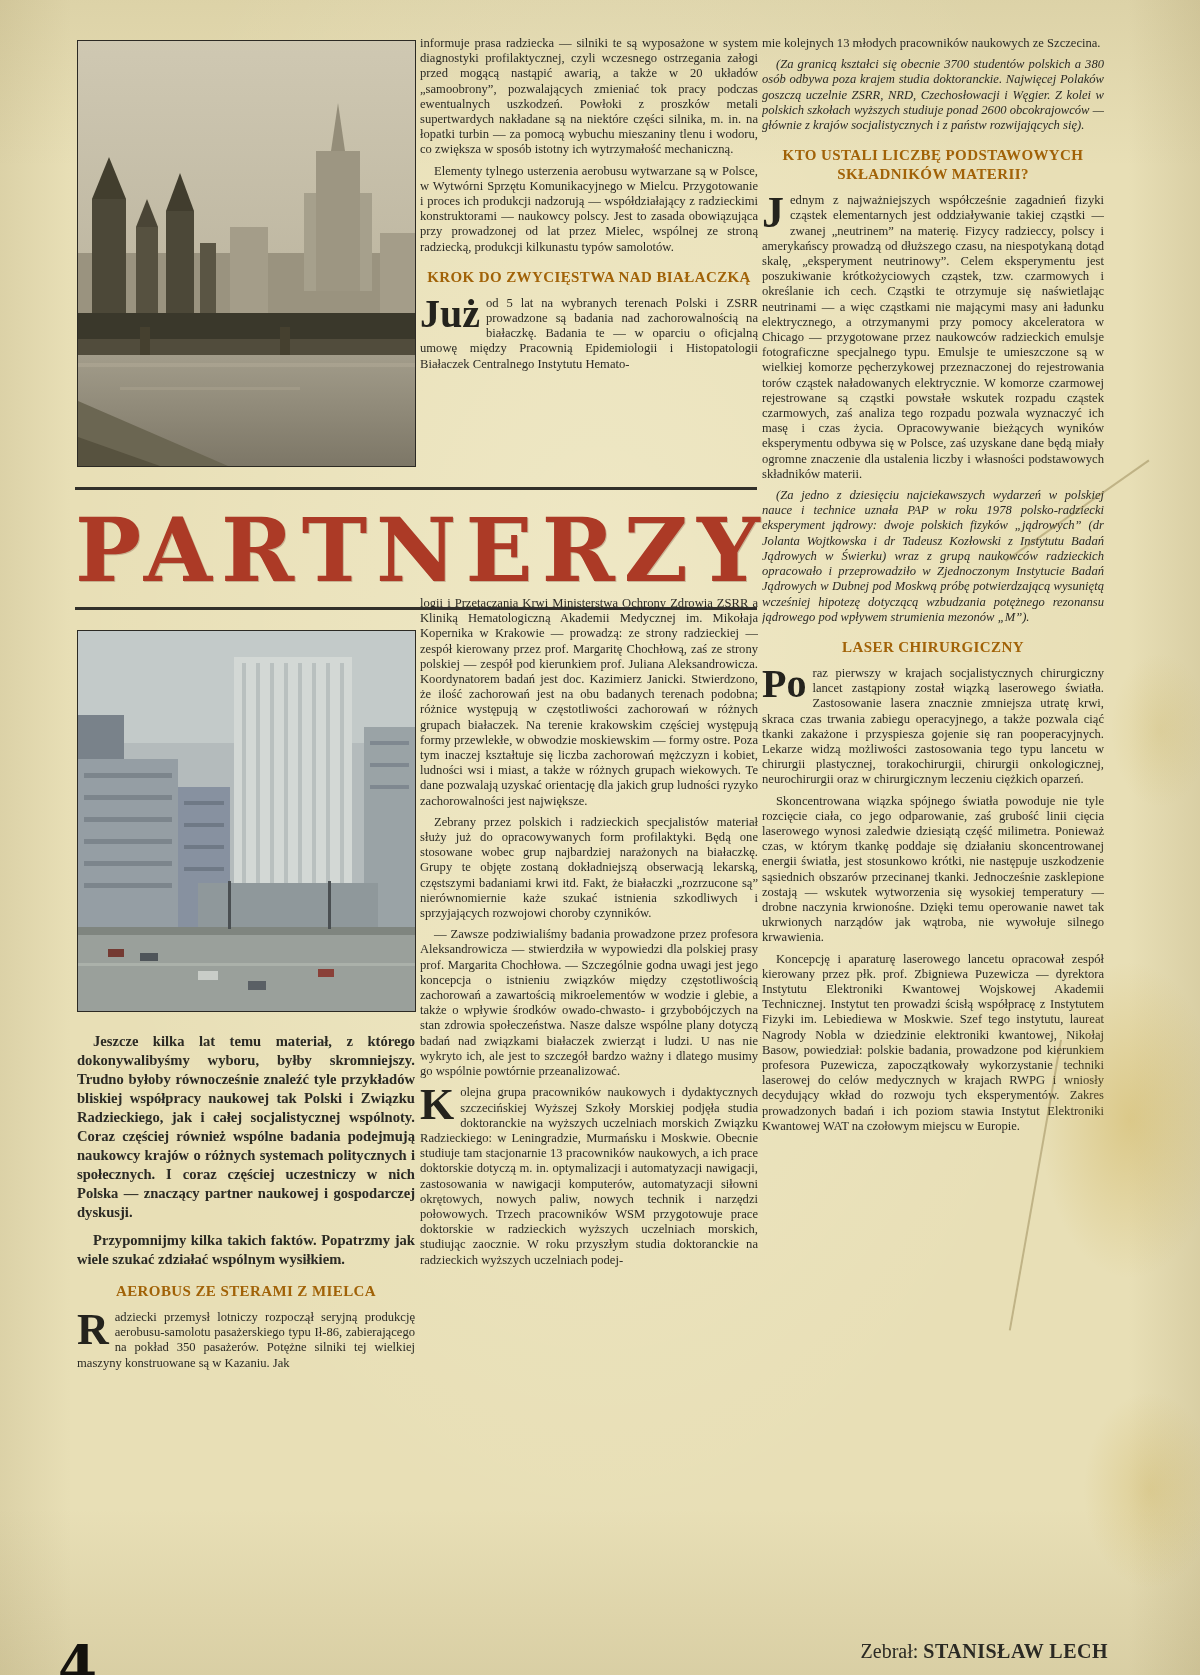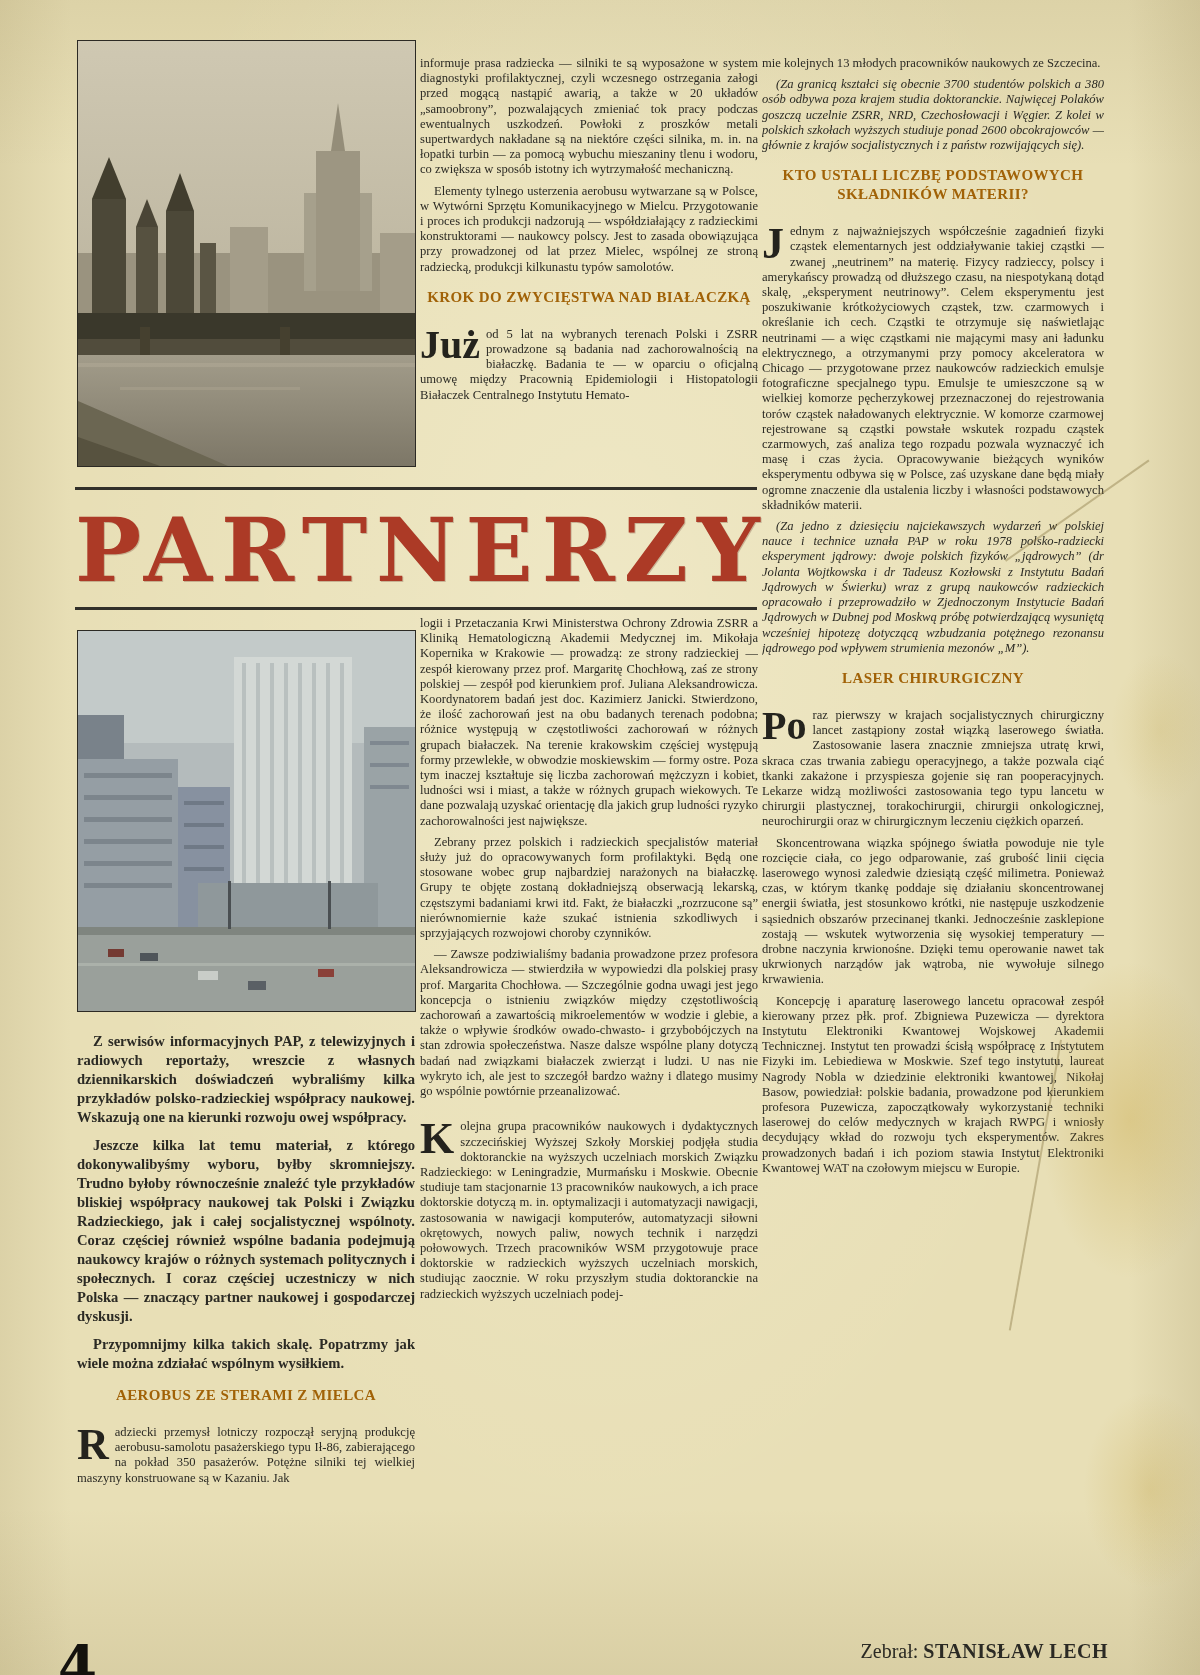--- a/index.html
+++ b/index.html
@@ -14,21 +14,21 @@
     position:absolute;inset:0;pointer-events:none;
     background:
       radial-gradient(ellipse at 50% 38%, rgba(255,252,232,0.30), rgba(255,252,232,0) 62%),
       linear-gradient(180deg, rgba(120,100,40,0.10), rgba(0,0,0,0) 10%, rgba(0,0,0,0) 90%, rgba(110,90,35,0.12)),
       linear-gradient(90deg, rgba(110,90,35,0.10), rgba(0,0,0,0) 6%, rgba(0,0,0,0) 94%, rgba(110,90,35,0.12));
   }
   .stain{position:absolute;border-radius:50%;pointer-events:none;}
   .crease{position:absolute;height:2px;pointer-events:none;background:rgba(125,108,55,0.38);}
   .col{position:absolute;text-align:justify;}
   .body-p{font-size:12.6px;line-height:15.2px;margin:0 0 6px 0;text-indent:14px;}
-  .body-p.noindent{text-indent:0;margin-top:20px;}
+  .body-p.noindent{text-indent:0;}
   .note-p{font-style:italic;}
   .sec-head{
     color:#a16207;font-weight:bold;text-align:center;
     font-size:15px;line-height:19px;letter-spacing:0.4px;
     margin:13px 4px 9px;text-indent:0;
   }
   .dropcap{
     float:left;font-weight:bold;font-size:44px;line-height:33px;
     padding:3px 6px 0 0;text-indent:0;color:#24231d;
   }
@@ -169,23 +169,22 @@
   <p class="body-p note-p">(Za jedno z dziesięciu najciekawszych wydarzeń w polskiej nauce i technice uznała PAP w roku 1978 polsko-radziecki eksperyment jądrowy: dwoje polskich fizyków „jądrowych” (dr Jolanta Wojtkowska i dr Tadeusz Kozłowski z Instytutu Badań Jądrowych w Świerku) wraz z grupą naukowców radzieckich opracowało i przeprowadziło w Zjednoczonym Instytucie Badań Jądrowych w Dubnej pod Moskwą próbę potwierdzającą wysuniętą wcześniej hipotezę dotyczącą wzbudzania potężnego rezonansu jądrowego pod wpływem strumienia mezonów „M”).</p>
   <h3 class="sec-head">LASER CHIRURGICZNY</h3>
   <p class="body-p noindent">
     <span class="dropcap word">Po</span><span>raz pierwszy w krajach socjalistycznych chirurgiczny lancet zastąpiony został wiązką laserowego światła. Zastosowanie lasera znacznie zmniejsza utratę krwi, skraca czas trwania zabiegu operacyjnego, a także pozwala ciąć tkanki zakażone i przyspiesza gojenie się ran pooperacyjnych. Lekarze widzą możliwości zastosowania tego typu lancetu w chirurgii plastycznej, torakochirurgii, chirurgii onkologicznej, neurochirurgii oraz w chirurgicznym leczeniu ciężkich oparzeń.</span>
   </p>
   <p class="body-p">Skoncentrowana wiązka spójnego światła powoduje nie tyle rozcięcie ciała, co jego odparowanie, zaś grubość linii cięcia laserowego wynosi zaledwie dziesiątą część milimetra. Ponieważ czas, w którym tkankę poddaje się działaniu skoncentrowanej energii światła, jest stosunkowo krótki, nie następuje uszkodzenie sąsiednich obszarów przecinanej tkanki. Jednocześnie zasklepione zostają — wskutek wytworzenia się wysokiej temperatury — drobne naczynia krwionośne. Dzięki temu operowanie nawet tak ukrwionych narządów jak wątroba, nie wywołuje silnego krwawienia.</p>
   <p class="body-p">Koncepcję i aparaturę laserowego lancetu opracował zespół kierowany przez płk. prof. Zbigniewa Puzewicza — dyrektora Instytutu Elektroniki Kwantowej Wojskowej Akademii Technicznej. Instytut ten prowadzi ścisłą współpracę z Instytutem Fizyki im. Lebiediewa w Moskwie. Szef tego instytutu, laureat Nagrody Nobla w dziedzinie elektroniki kwantowej, Nikołaj Basow, powiedział: polskie badania, prowadzone pod kierunkiem profesora Puzewicza, zapoczątkowały wykorzystanie techniki laserowej do celów medycznych w krajach RWPG i wniosły decydujący wkład do rozwoju tych eksperymentów. Zakres prowadzonych badań i ich poziom stawia Instytut Elektroniki Kwantowej WAT na czołowym miejscu w Europie.</p>
 </div>
 
 <div class="col" style="left:77px;top:1032px;width:338px;height:640px;overflow:hidden;">
-  <p class="intro-p">Z serwisów informacyjnych PAP, z telewizyjnych i radiowych reportaży, wreszcie z własnych dziennikarskich doświadczeń wybraliśmy kilka przykładów polsko-radzieckiej współpracy naukowej. Wskazują one na kierunki rozwoju owej współpracy.</p>
   <p class="intro-p">Jeszcze kilka lat temu materiał, z którego dokonywalibyśmy wyboru, byłby skromniejszy. Trudno byłoby równocześnie znaleźć tyle przykładów bliskiej współpracy naukowej tak Polski i Związku Radzieckiego, jak i całej socjalistycznej wspólnoty. Coraz częściej również wspólne badania podejmują naukowcy krajów o różnych systemach politycznych i społecznych. I coraz częściej uczestniczy w nich Polska — znaczący partner naukowej i gospodarczej dyskusji.</p>
-  <p class="intro-p">Przypomnijmy kilka takich skalę. Popatrzmy jak wiele można zdziałać wspólnym wysiłkiem.</p>
+  <p class="intro-p">Przypomnijmy kilka takich faktów. Popatrzmy jak wiele szukać zdziałać wspólnym wysiłkiem.</p>
   <h3 class="sec-head">AEROBUS ZE STERAMI Z MIELCA</h3>
   <p class="body-p noindent">
     <span class="dropcap">R</span><span>adziecki przemysł lotniczy rozpoczął seryjną produkcję aerobusu-samolotu pasażerskiego typu Ił-86, zabierającego na pokład 350 pasażerów. Potężne silniki tej wielkiej maszyny konstruowane są w Kazaniu. Jak</span>
   </p>
 </div>
 
 <div class="credit">
   <span class="label">Zebrał:</span>
   <span class="name">STANISŁAW LECH</span>
 </div>

